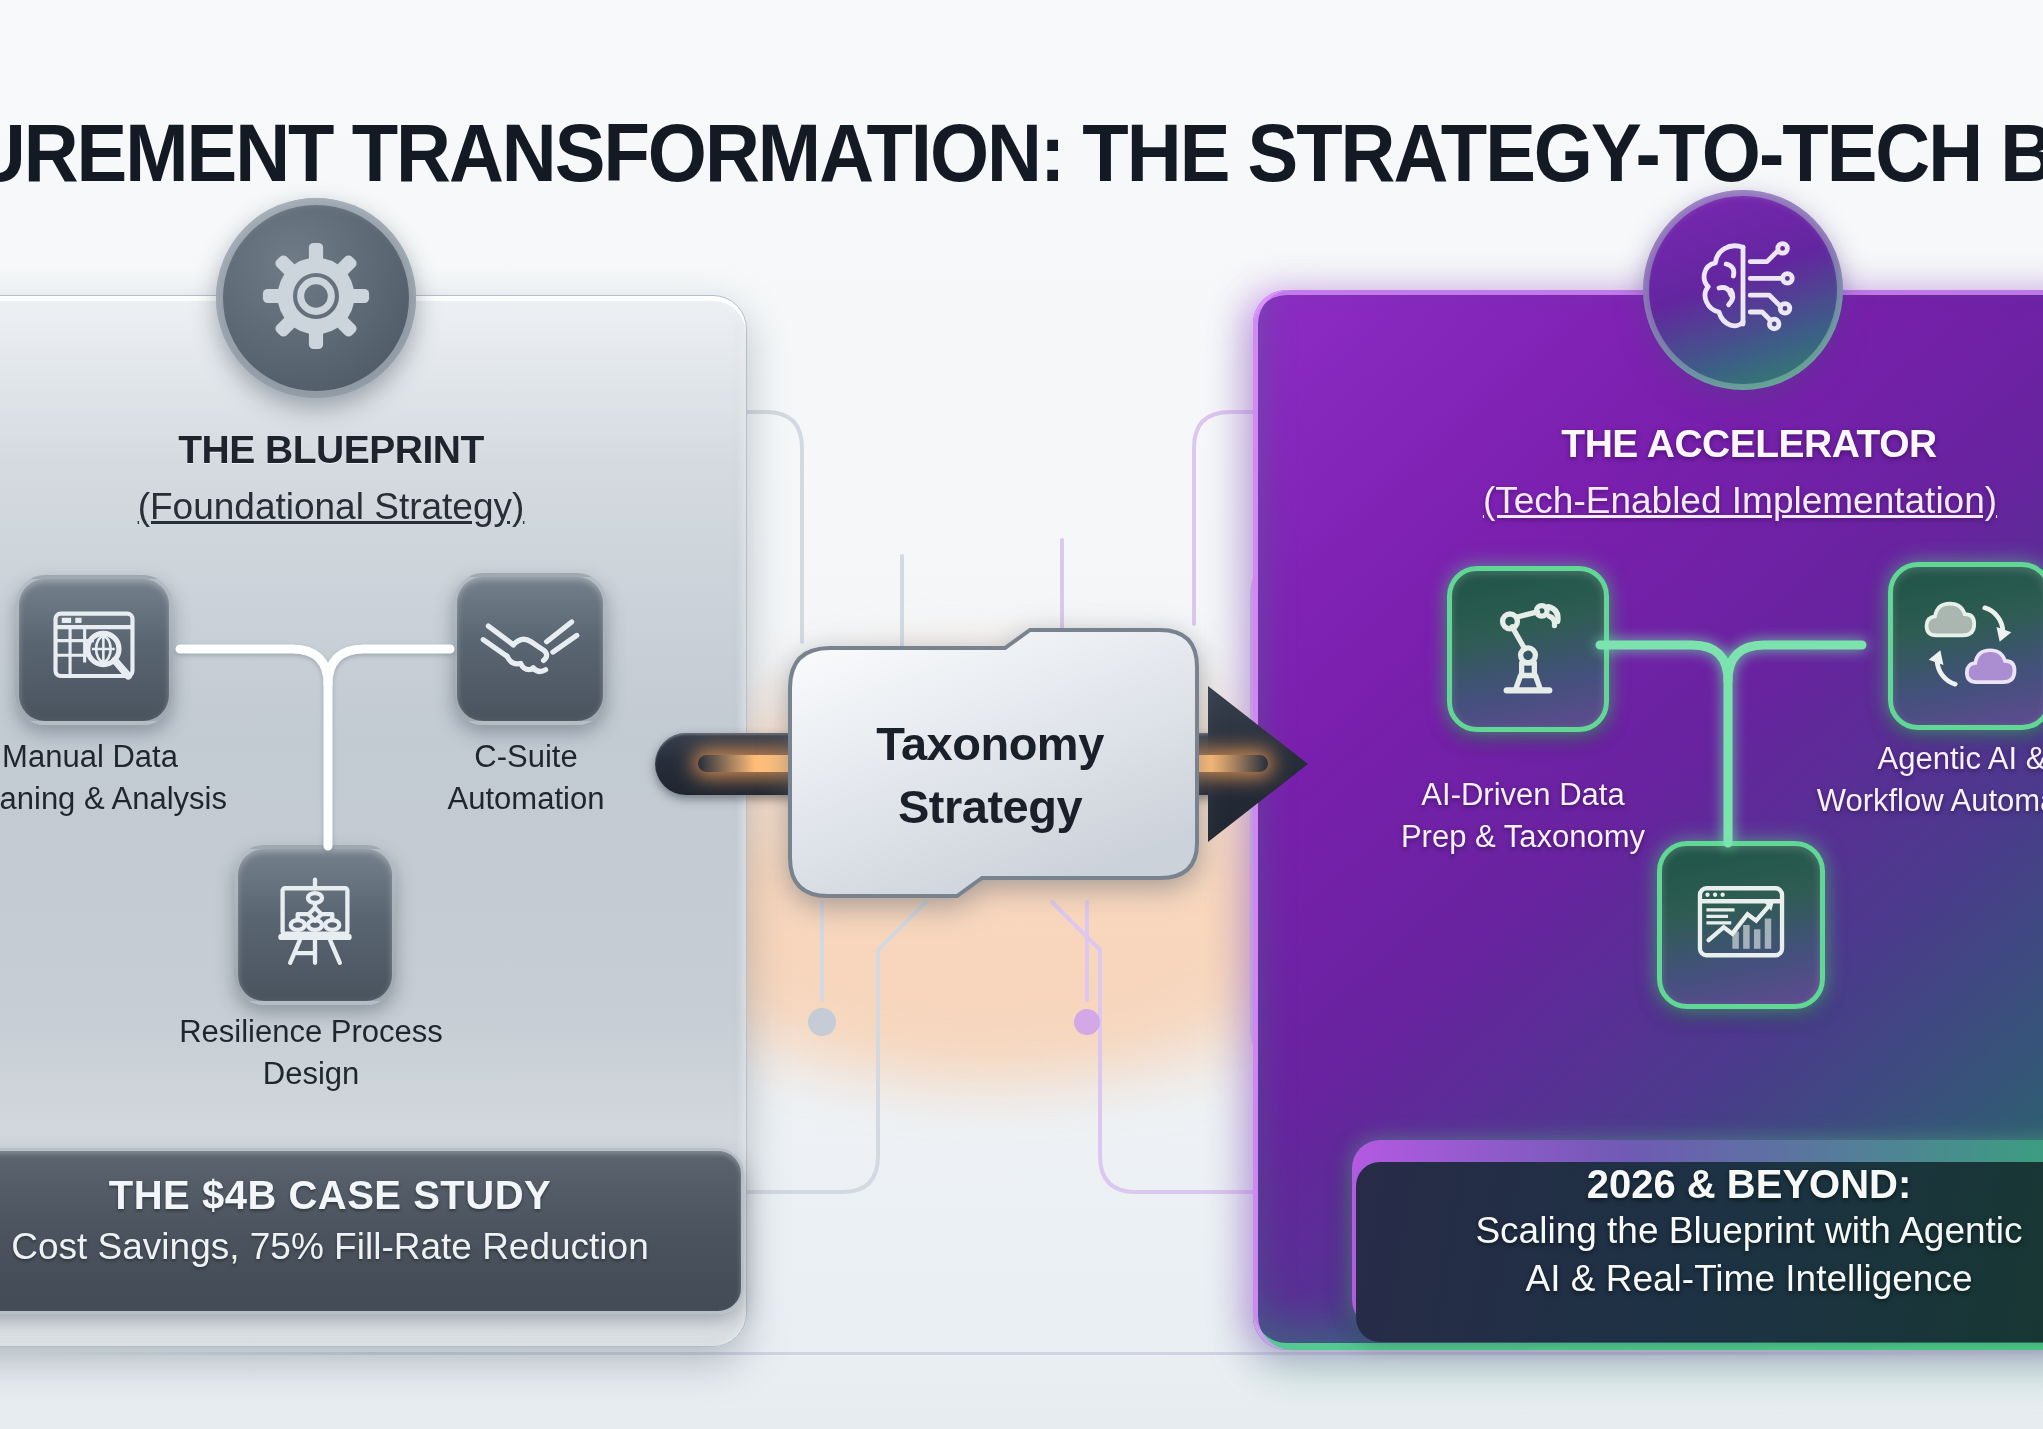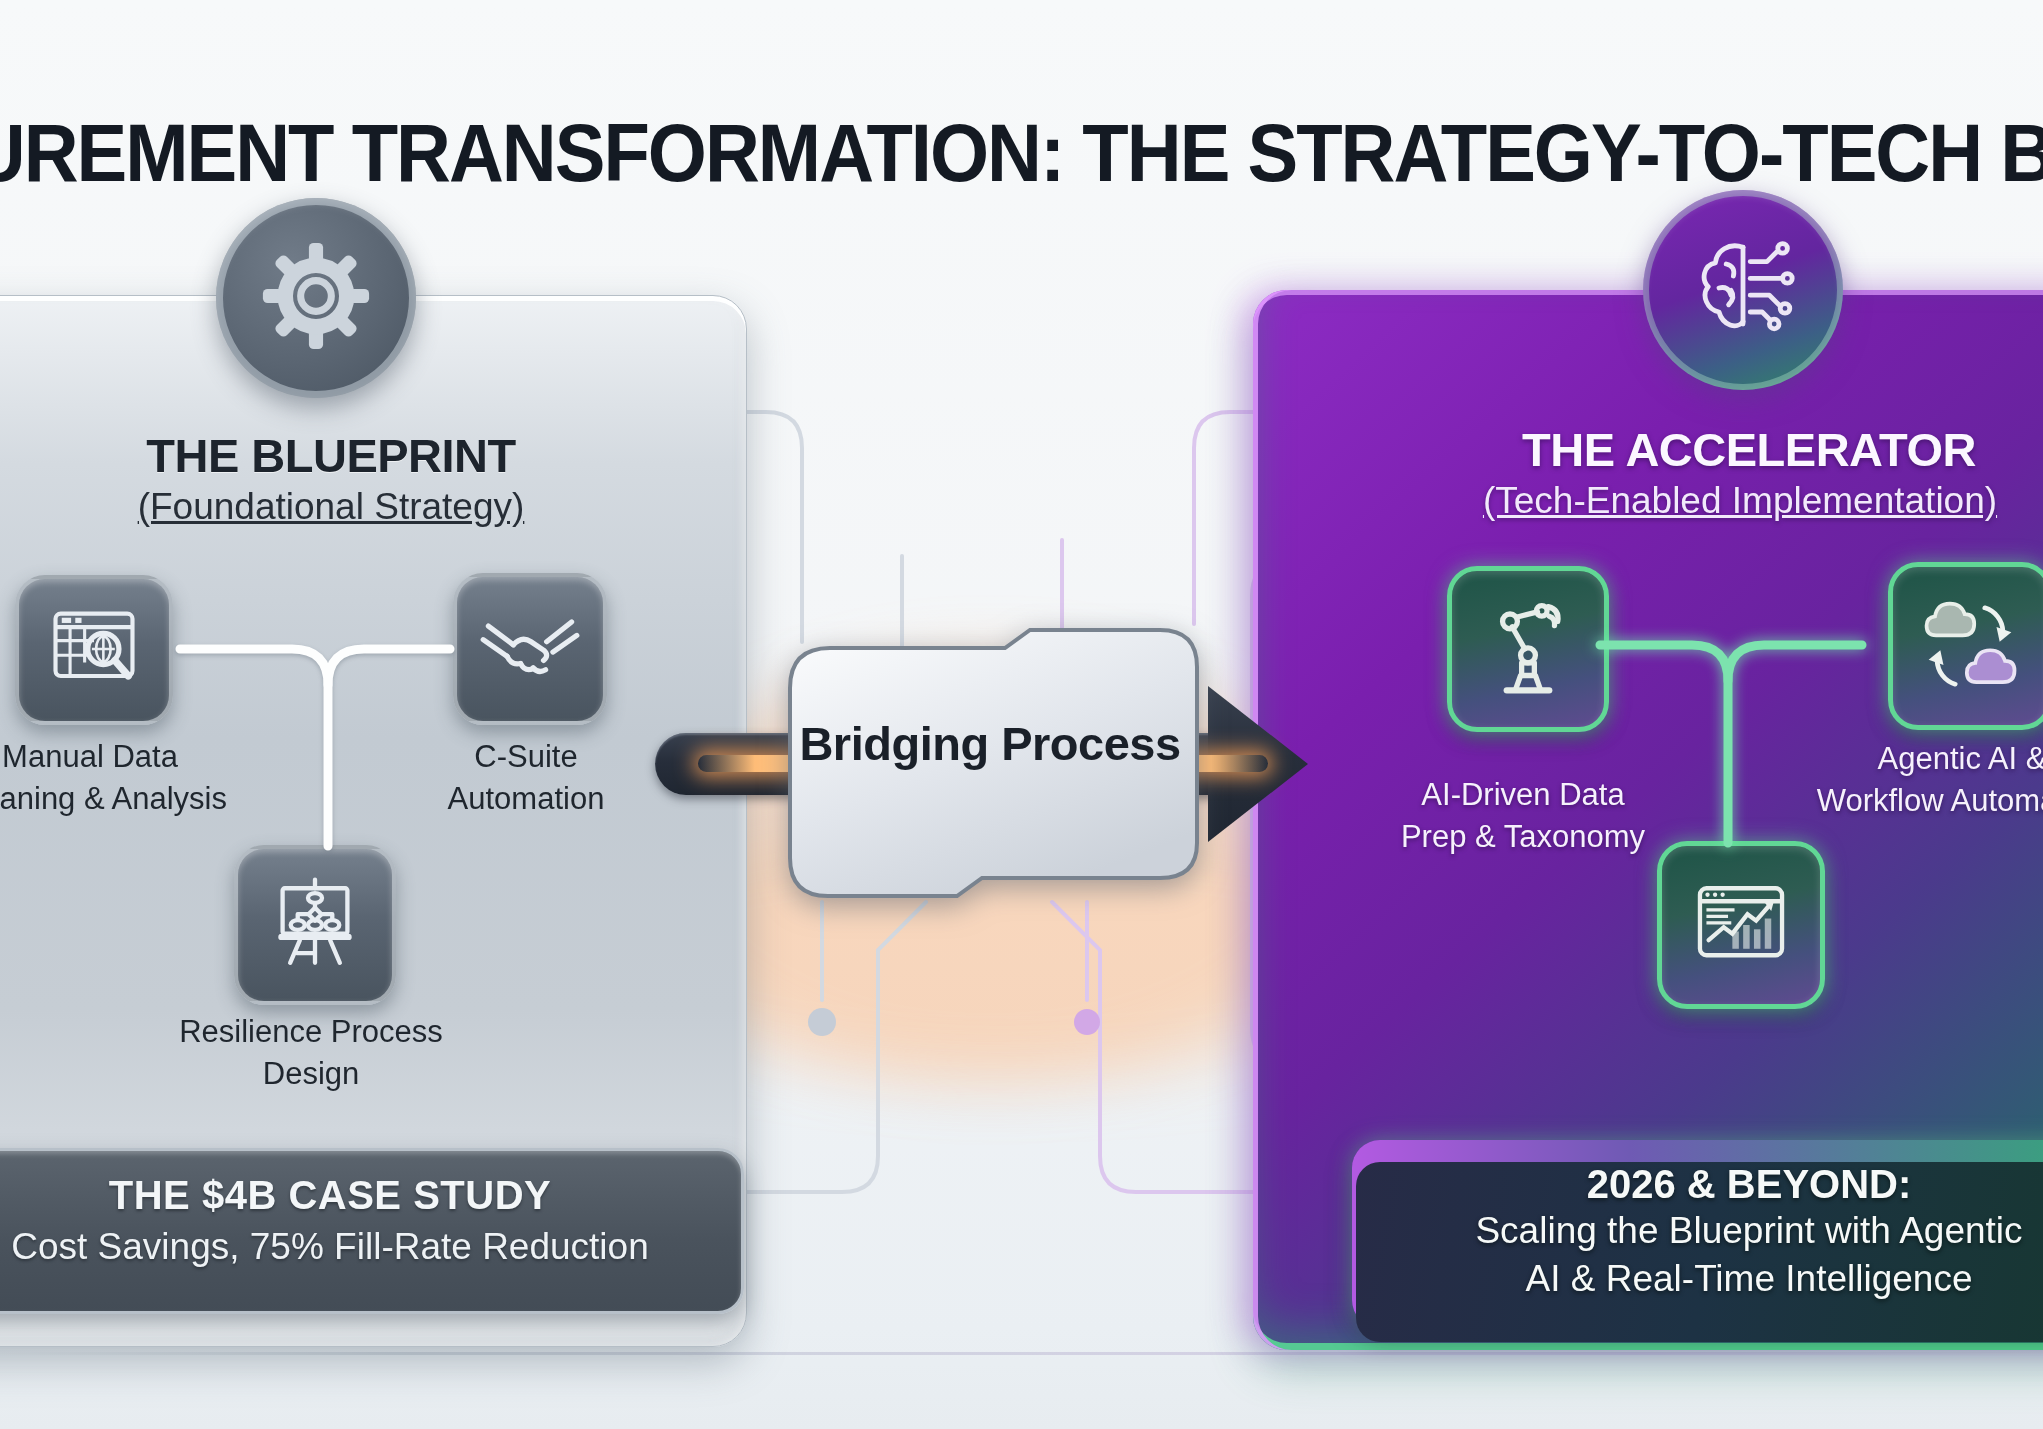--- a/index.html
+++ b/index.html
@@ -41,21 +41,21 @@
     left:300px;top:-98px;
     background:radial-gradient(circle at 38% 32%,#707b88 0%,#5a6572 55%,#47525e 100%);
     box-shadow:0 10px 24px rgba(70,82,95,.45), inset 0 0 0 7px rgba(205,215,223,.5), inset 0 4px 10px rgba(255,255,255,.25);
   }
   .badge-brain{
     left:390px;top:-100px;
     background:linear-gradient(160deg,#7c27b4 0%,#63269f 45%,#3c5f86 75%,#2f8a63 100%);
     box-shadow:0 10px 26px rgba(90,60,140,.5), inset 0 0 0 6px rgba(190,240,210,.35), inset 0 4px 10px rgba(255,255,255,.22);
   }
   
-  .heading{position:absolute;width:600px;text-align:center;font-weight:bold;font-size:47px;letter-spacing:-.5px;}
+  .heading{position:absolute;width:600px;text-align:center;font-weight:bold;font-size:39px;letter-spacing:-.5px;}
   .subheading{position:absolute;width:640px;text-align:center;font-size:37px;text-decoration:underline;}
   .heading-left{left:115px;top:132px;color:#1d242d;text-shadow:0 1px 0 rgba(255,255,255,.6);}
   .subheading-left{left:95px;top:190px;color:#272e37;}
   .heading-right{left:196px;top:132px;color:#fbf7ff;text-shadow:0 2px 5px rgba(40,10,70,.55);}
   .subheading-right{left:167px;top:190px;color:#f2e9fb;text-shadow:0 2px 4px rgba(40,10,70,.5);}
   
   .tile{position:absolute;border-radius:30px;display:flex;align-items:center;justify-content:center;}
   .tile-dark{
     background:linear-gradient(180deg,#75808d 0%,#5a era 0,#5a6572 45%,#49545f 100%);
     background:linear-gradient(180deg,#75808d 0%,#5a6572 45%,#49545f 100%);
@@ -360,14 +360,14 @@
   <defs>
     <linearGradient id="plaqueGrad" x1="0" y1="0" x2="0.6" y2="1">
       <stop offset="0" stop-color="#fcfdfe"></stop>
       <stop offset="0.55" stop-color="#e2e6ec"></stop>
       <stop offset="1" stop-color="#ccd2da"></stop>
     </linearGradient>
   </defs>
   <path d="M 30 70 Q 30 30 70 30 H 245 L 270 12 H 400 Q 437 12 437 49 V 225 Q 437 260 400 260 H 222 L 197 278 H 68 Q 30 278 30 240 Z" fill="url(#plaqueGrad)" stroke="#79838f" stroke-width="4"></path>
 </svg>
 <div class="bridge-text">
-  <div>Bridging Process</div>
+  <div>Taxonomy Strategy</div>
 </div>
 
 </body></html>

